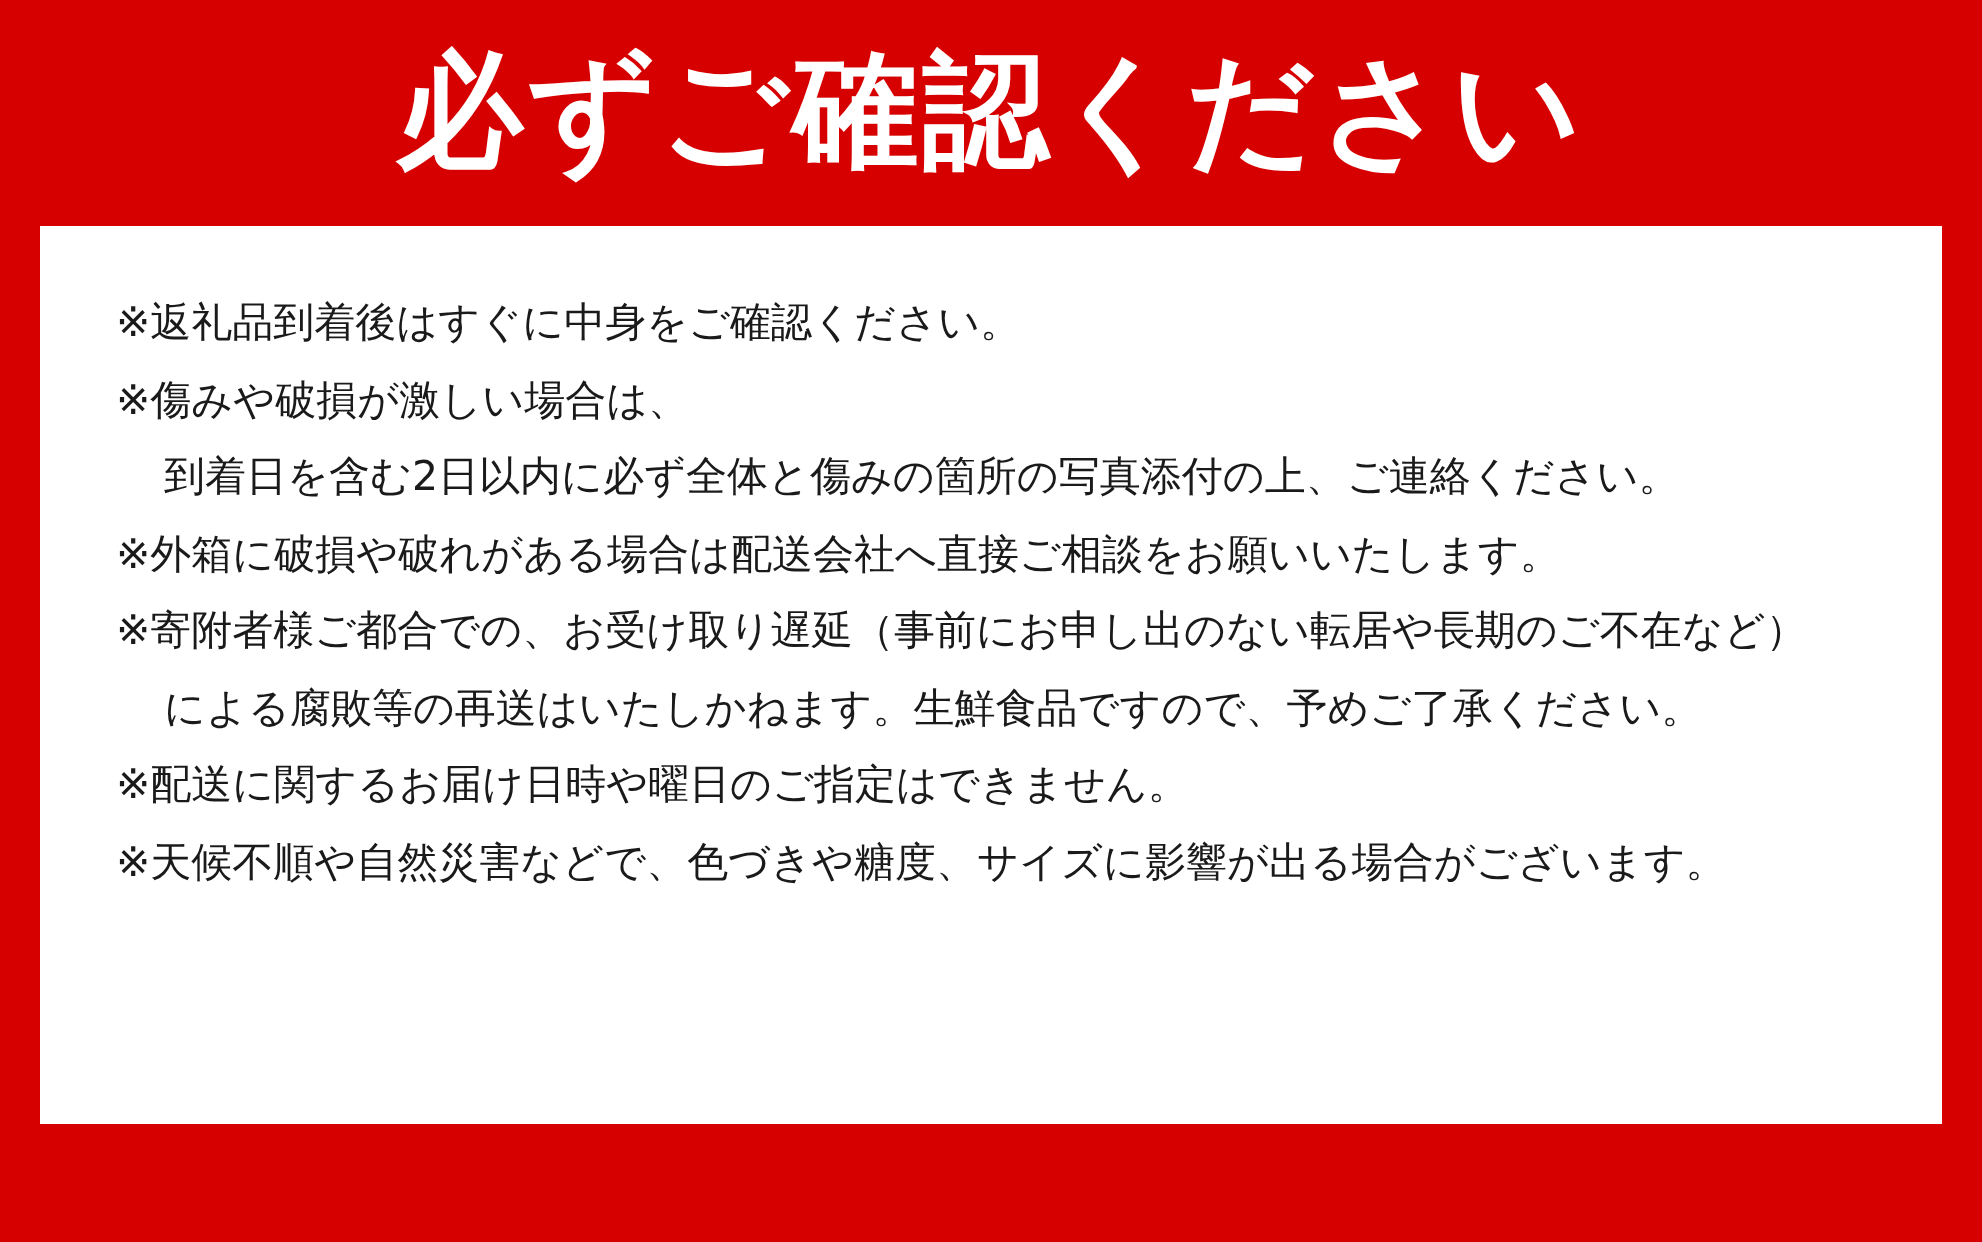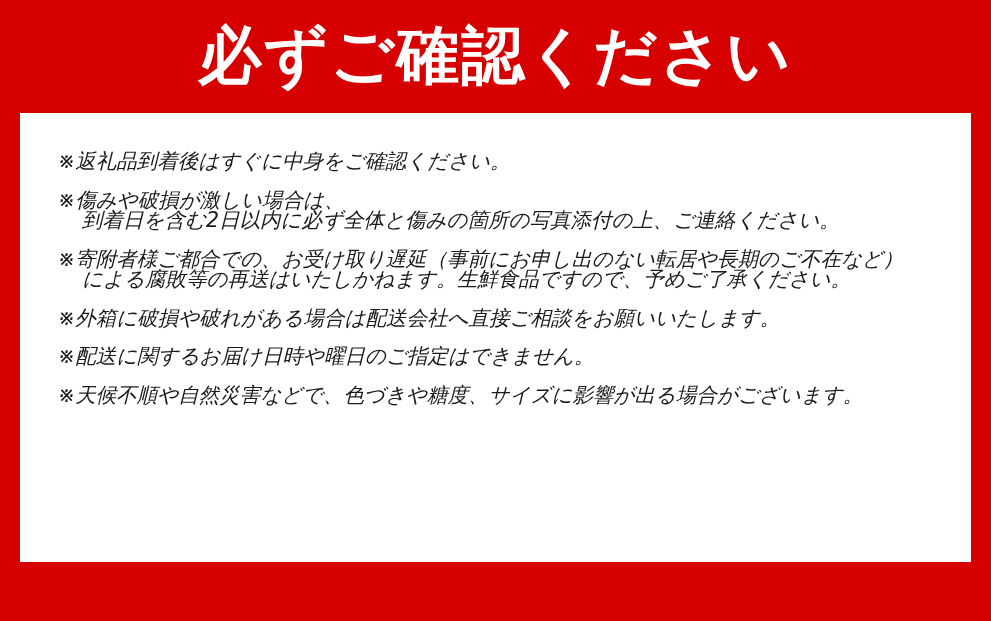--- a/index.html
+++ b/index.html
@@ -34,38 +34,38 @@
     white-space: nowrap;
     font-family: "DejaVu Sans", "Liberation Sans", sans-serif;
   }
   .notice-body {
     margin-top: 26px;
     width: 951px;
     height: 449px;
     background: #ffffff;
     box-sizing: border-box;
     padding: 38px 26px 20px 38px;
-    font-style: italic;
   }
   .notice-list {
     list-style: none;
     margin: 0;
     padding: 0;
   }
   .notice-item {
     color: #1a1a1a;
     font-size: 20.5px;
     line-height: 1.0;
     margin-bottom: 18px;
     font-family: "DejaVu Sans", "Liberation Sans", sans-serif;
     white-space: nowrap;
   }
   .notice-item .cont {
     display: block;
     padding-left: 24px;
+    margin-top: 18px;
   }
 </style>
 </head>
 <body>
 
 <div class="notice-banner">
 
   <div class="notice-title">必ずご確認ください</div>
 
   <div class="notice-body">
@@ -74,26 +74,26 @@
       <li class="notice-item">
         <span>※返礼品到着後はすぐに中身をご確認ください。</span>
       </li>
 
       <li class="notice-item">
         <span>※傷みや破損が激しい場合は、</span>
         <span class="cont">到着日を含む2日以内に必ず全体と傷みの箇所の写真添付の上、ご連絡ください。</span>
       </li>
 
       <li class="notice-item">
-        <span>※寄附者様ご都合での、お受け取り遅延（事前にお申し出のない転居や長期のご不在など）</span>
-        <span class="cont">による腐敗等の再送はいたしかねます。生鮮食品ですので、予めご了承ください。</span>
+        <span>※外箱に破損や破れがある場合は配送会社へ直接ご相談をお願いいたします。</span>
       </li>
 
       <li class="notice-item">
-        <span>※外箱に破損や破れがある場合は配送会社へ直接ご相談をお願いいたします。</span>
+        <span>※寄附者様ご都合での、お受け取り遅延（事前にお申し出のない転居や長期のご不在など）</span>
+        <span class="cont">による腐敗等の再送はいたしかねます。生鮮食品ですので、予めご了承ください。</span>
       </li>
 
 
       <li class="notice-item">
         <span>※配送に関するお届け日時や曜日のご指定はできません。</span>
       </li>
 
       <li class="notice-item">
         <span>※天候不順や自然災害などで、色づきや糖度、サイズに影響が出る場合がございます。</span>
       </li>

